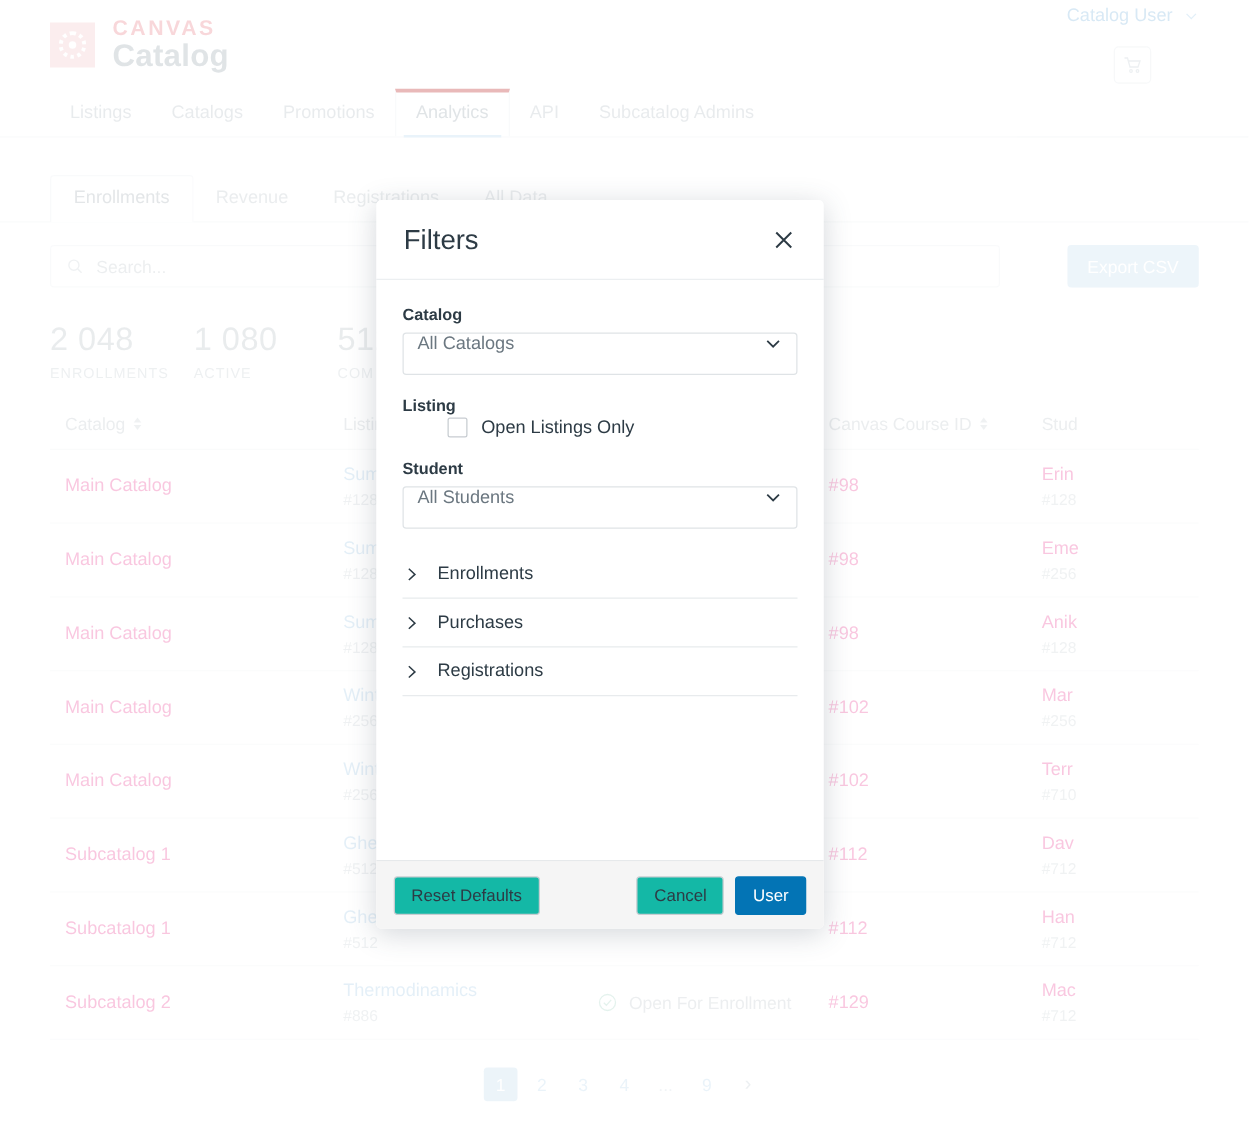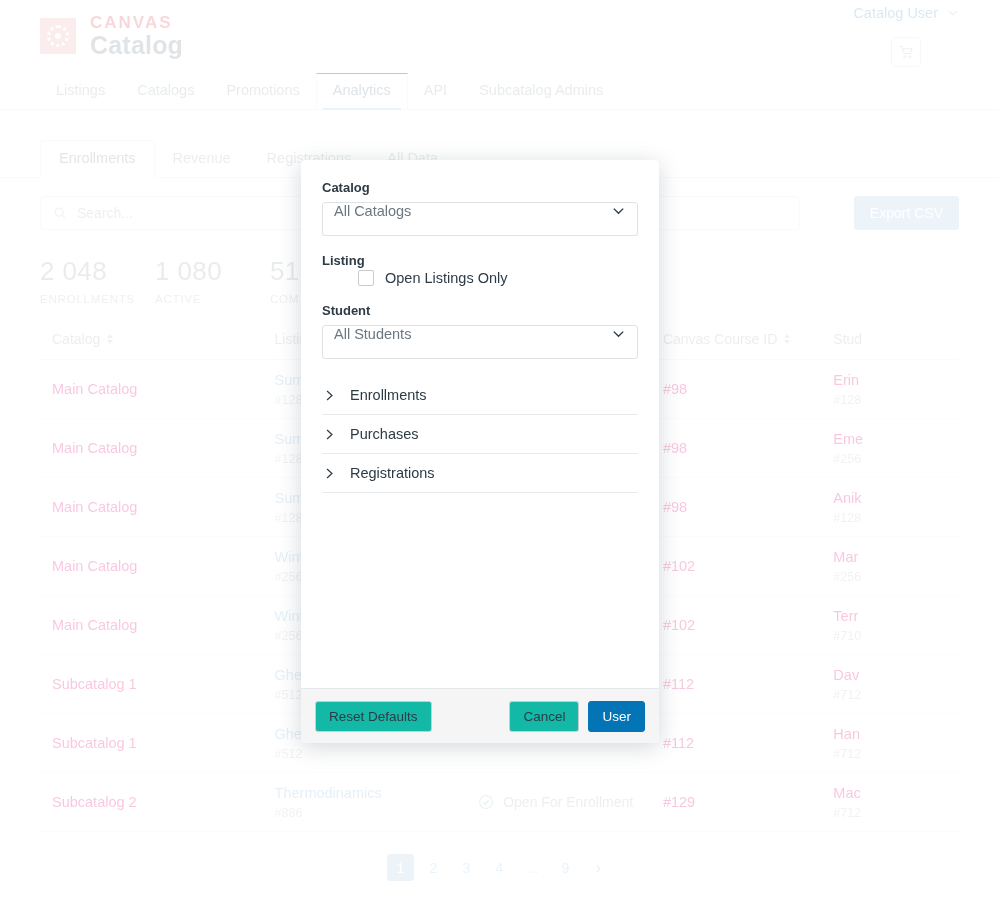--- a/index.html
+++ b/index.html
@@ -58,21 +58,21 @@
     gap: 0; border-bottom: 1px solid #ebeff2;
   }
   .mainnav-item {
     padding: 8px 16px 11px; font-size: 14.5px; color: #b6bfc6;
     position: relative; white-space: nowrap;
   }
   .mainnav-item.active {
     color: #9aa7b0;
     background: #fff;
     border-left: 1px solid #eef1f4; border-right: 1px solid #eef1f4;
-    border-top: 1px solid #b91c1c;
+    border-top: 3px solid #b91c1c;
   }
   .mainnav-item.active::after {
     content: ""; position: absolute; left: 6px; right: 6px; bottom: -1px;
     height: 2px; background: #b7d9ef;
   }
 
   
   .subtabs {
     padding: 0 40px; display: flex; align-items: flex-end;
     border-bottom: 1px solid #eef1f4; height: 45px; margin-top: 23px;
@@ -455,20 +455,26 @@
       <div class="pg">3</div>
       <div class="pg">4</div>
       <div class="pg dots">...</div>
       <div class="pg">9</div>
       <div class="pg next">›</div>
     </div>
   </div>
 
   <div class="modal">
 
+    <div class="modal-head">
+      <div class="modal-title">Filters</div>
+      <svg class="modal-x" viewBox="0 0 20 20">
+        <path d="M4 4 L16 16 M16 4 L4 16" stroke="#2d3b45" stroke-width="1.6" fill="none"></path>
+      </svg>
+    </div>
 
     <div class="modal-body">
 
       <div class="fld-label">Catalog</div>
       <div class="select">
         <span class="val">All Catalogs</span>
         <svg width="15" height="15" viewBox="0 0 16 16">
           <path d="M3 6 L8 11 L13 6" fill="none" stroke="#2d3b45" stroke-width="1.5"></path>
         </svg>
       </div>

